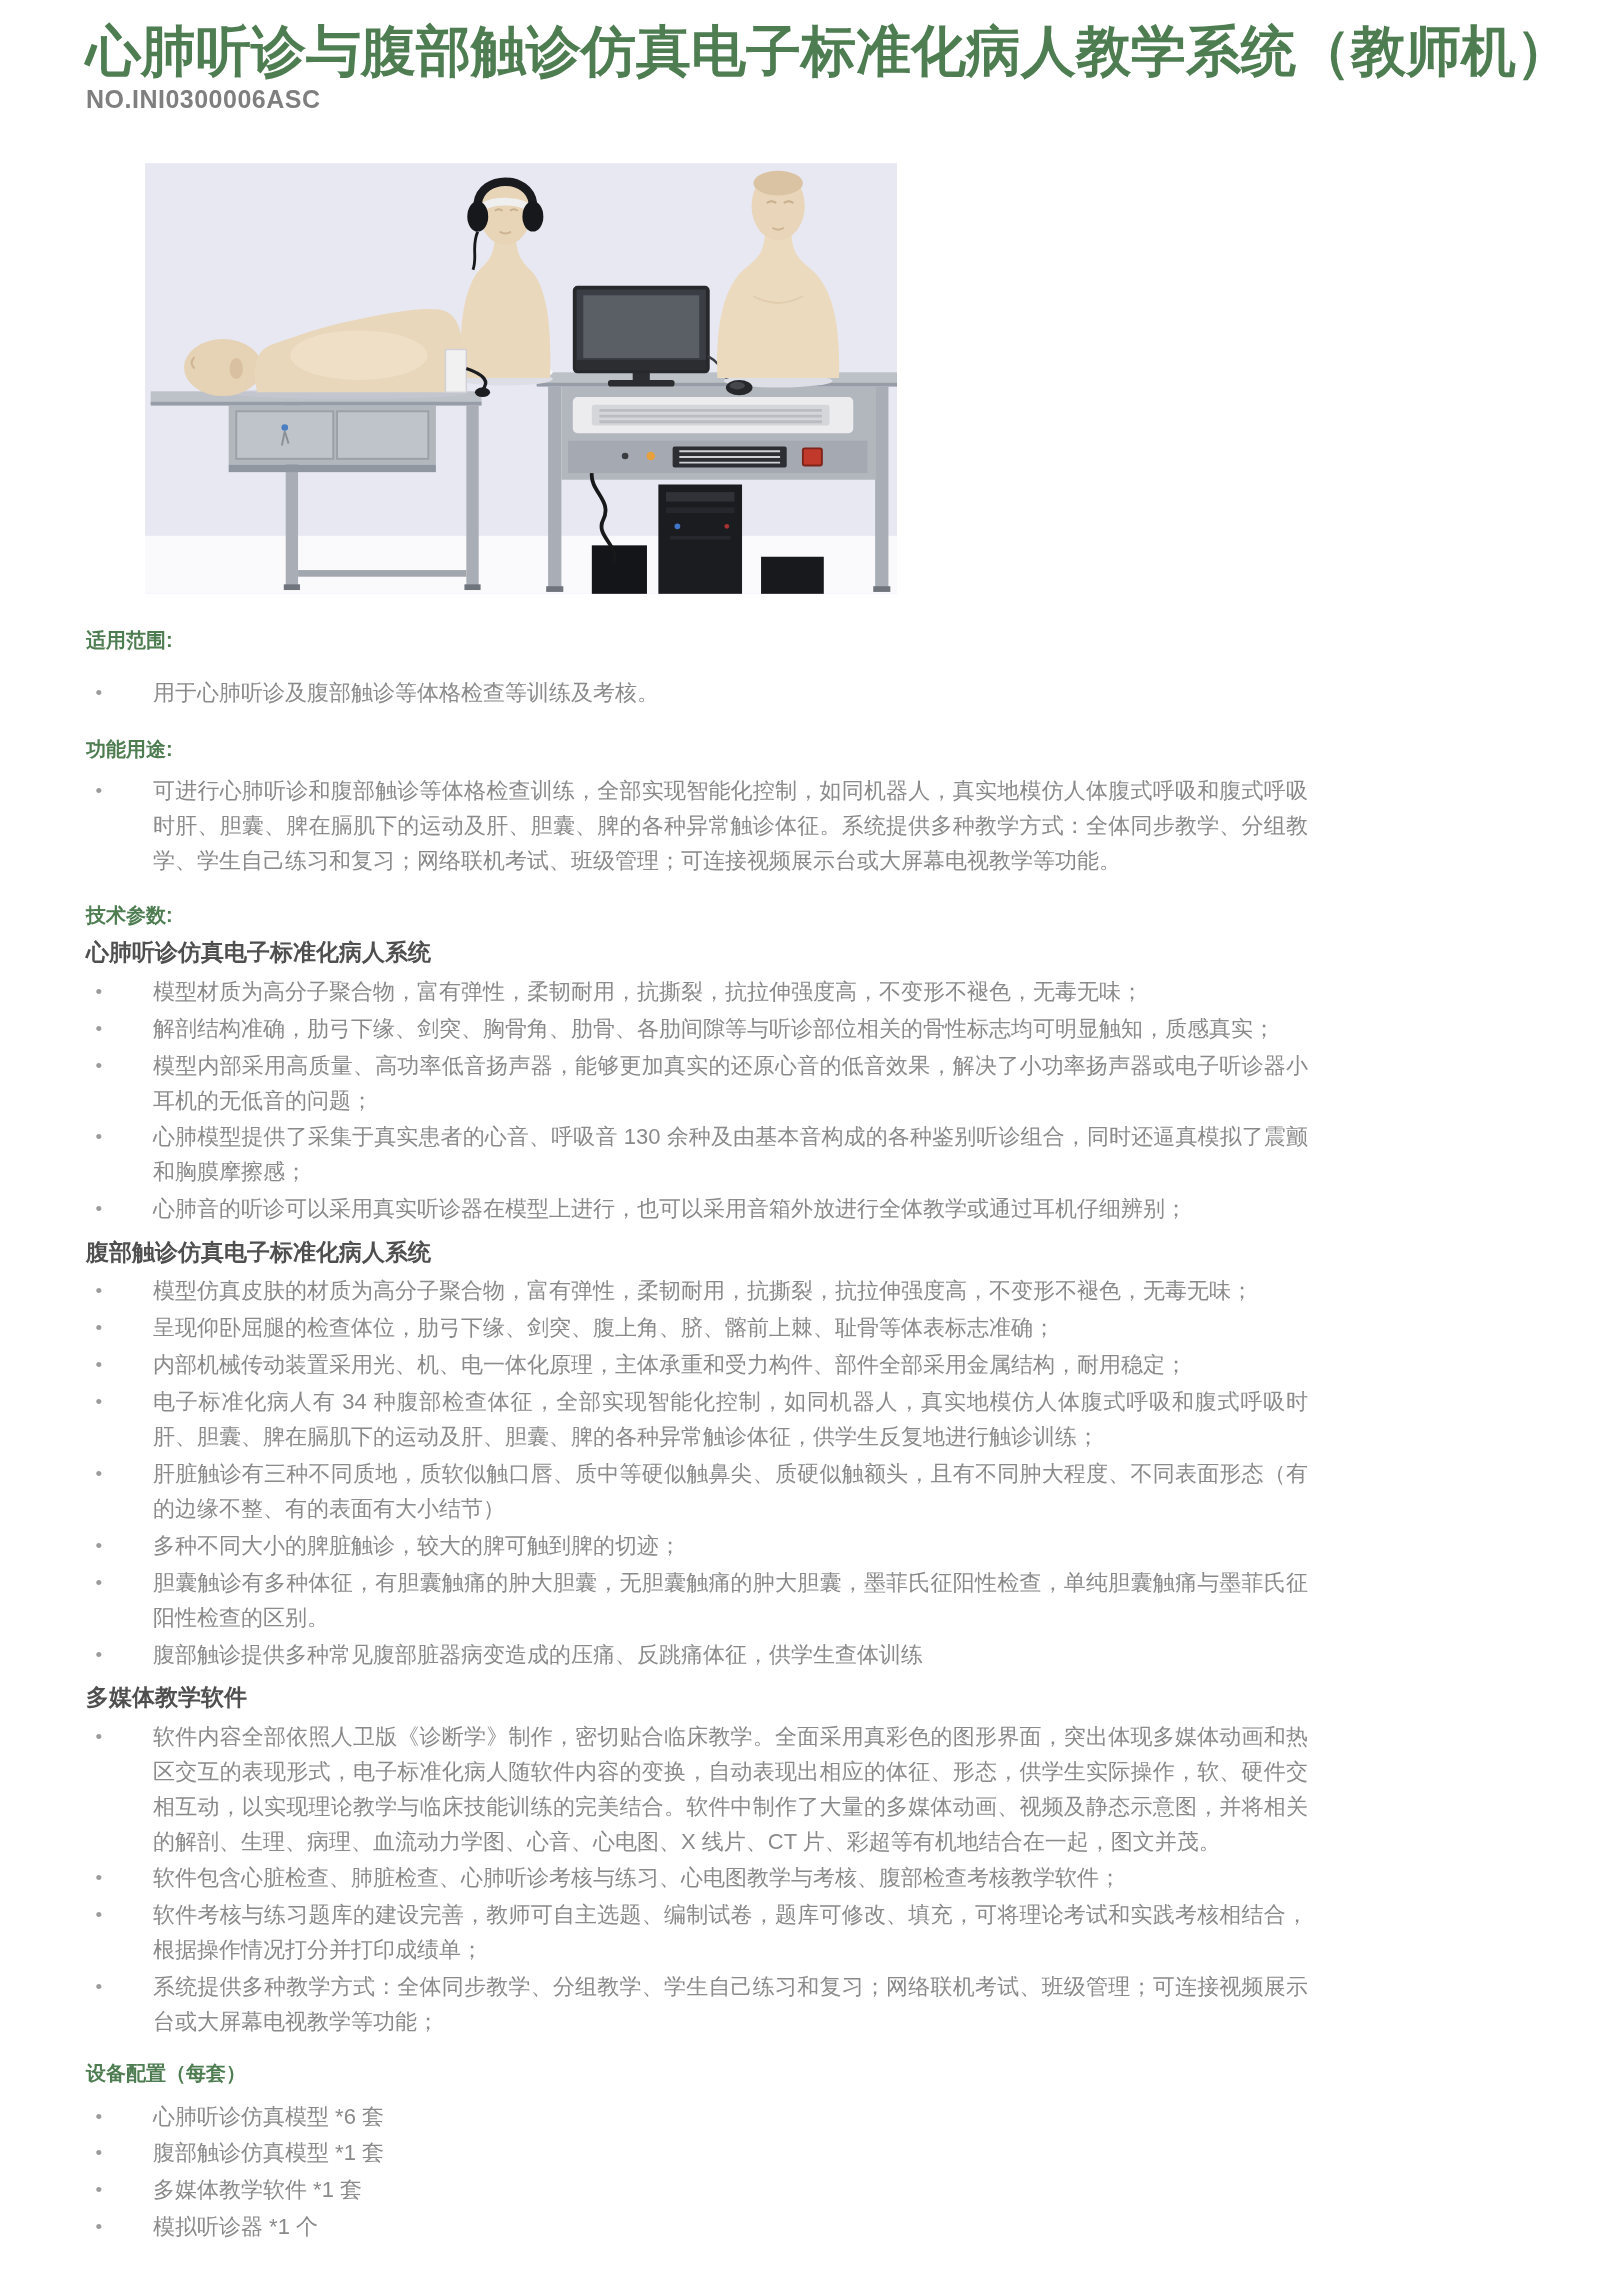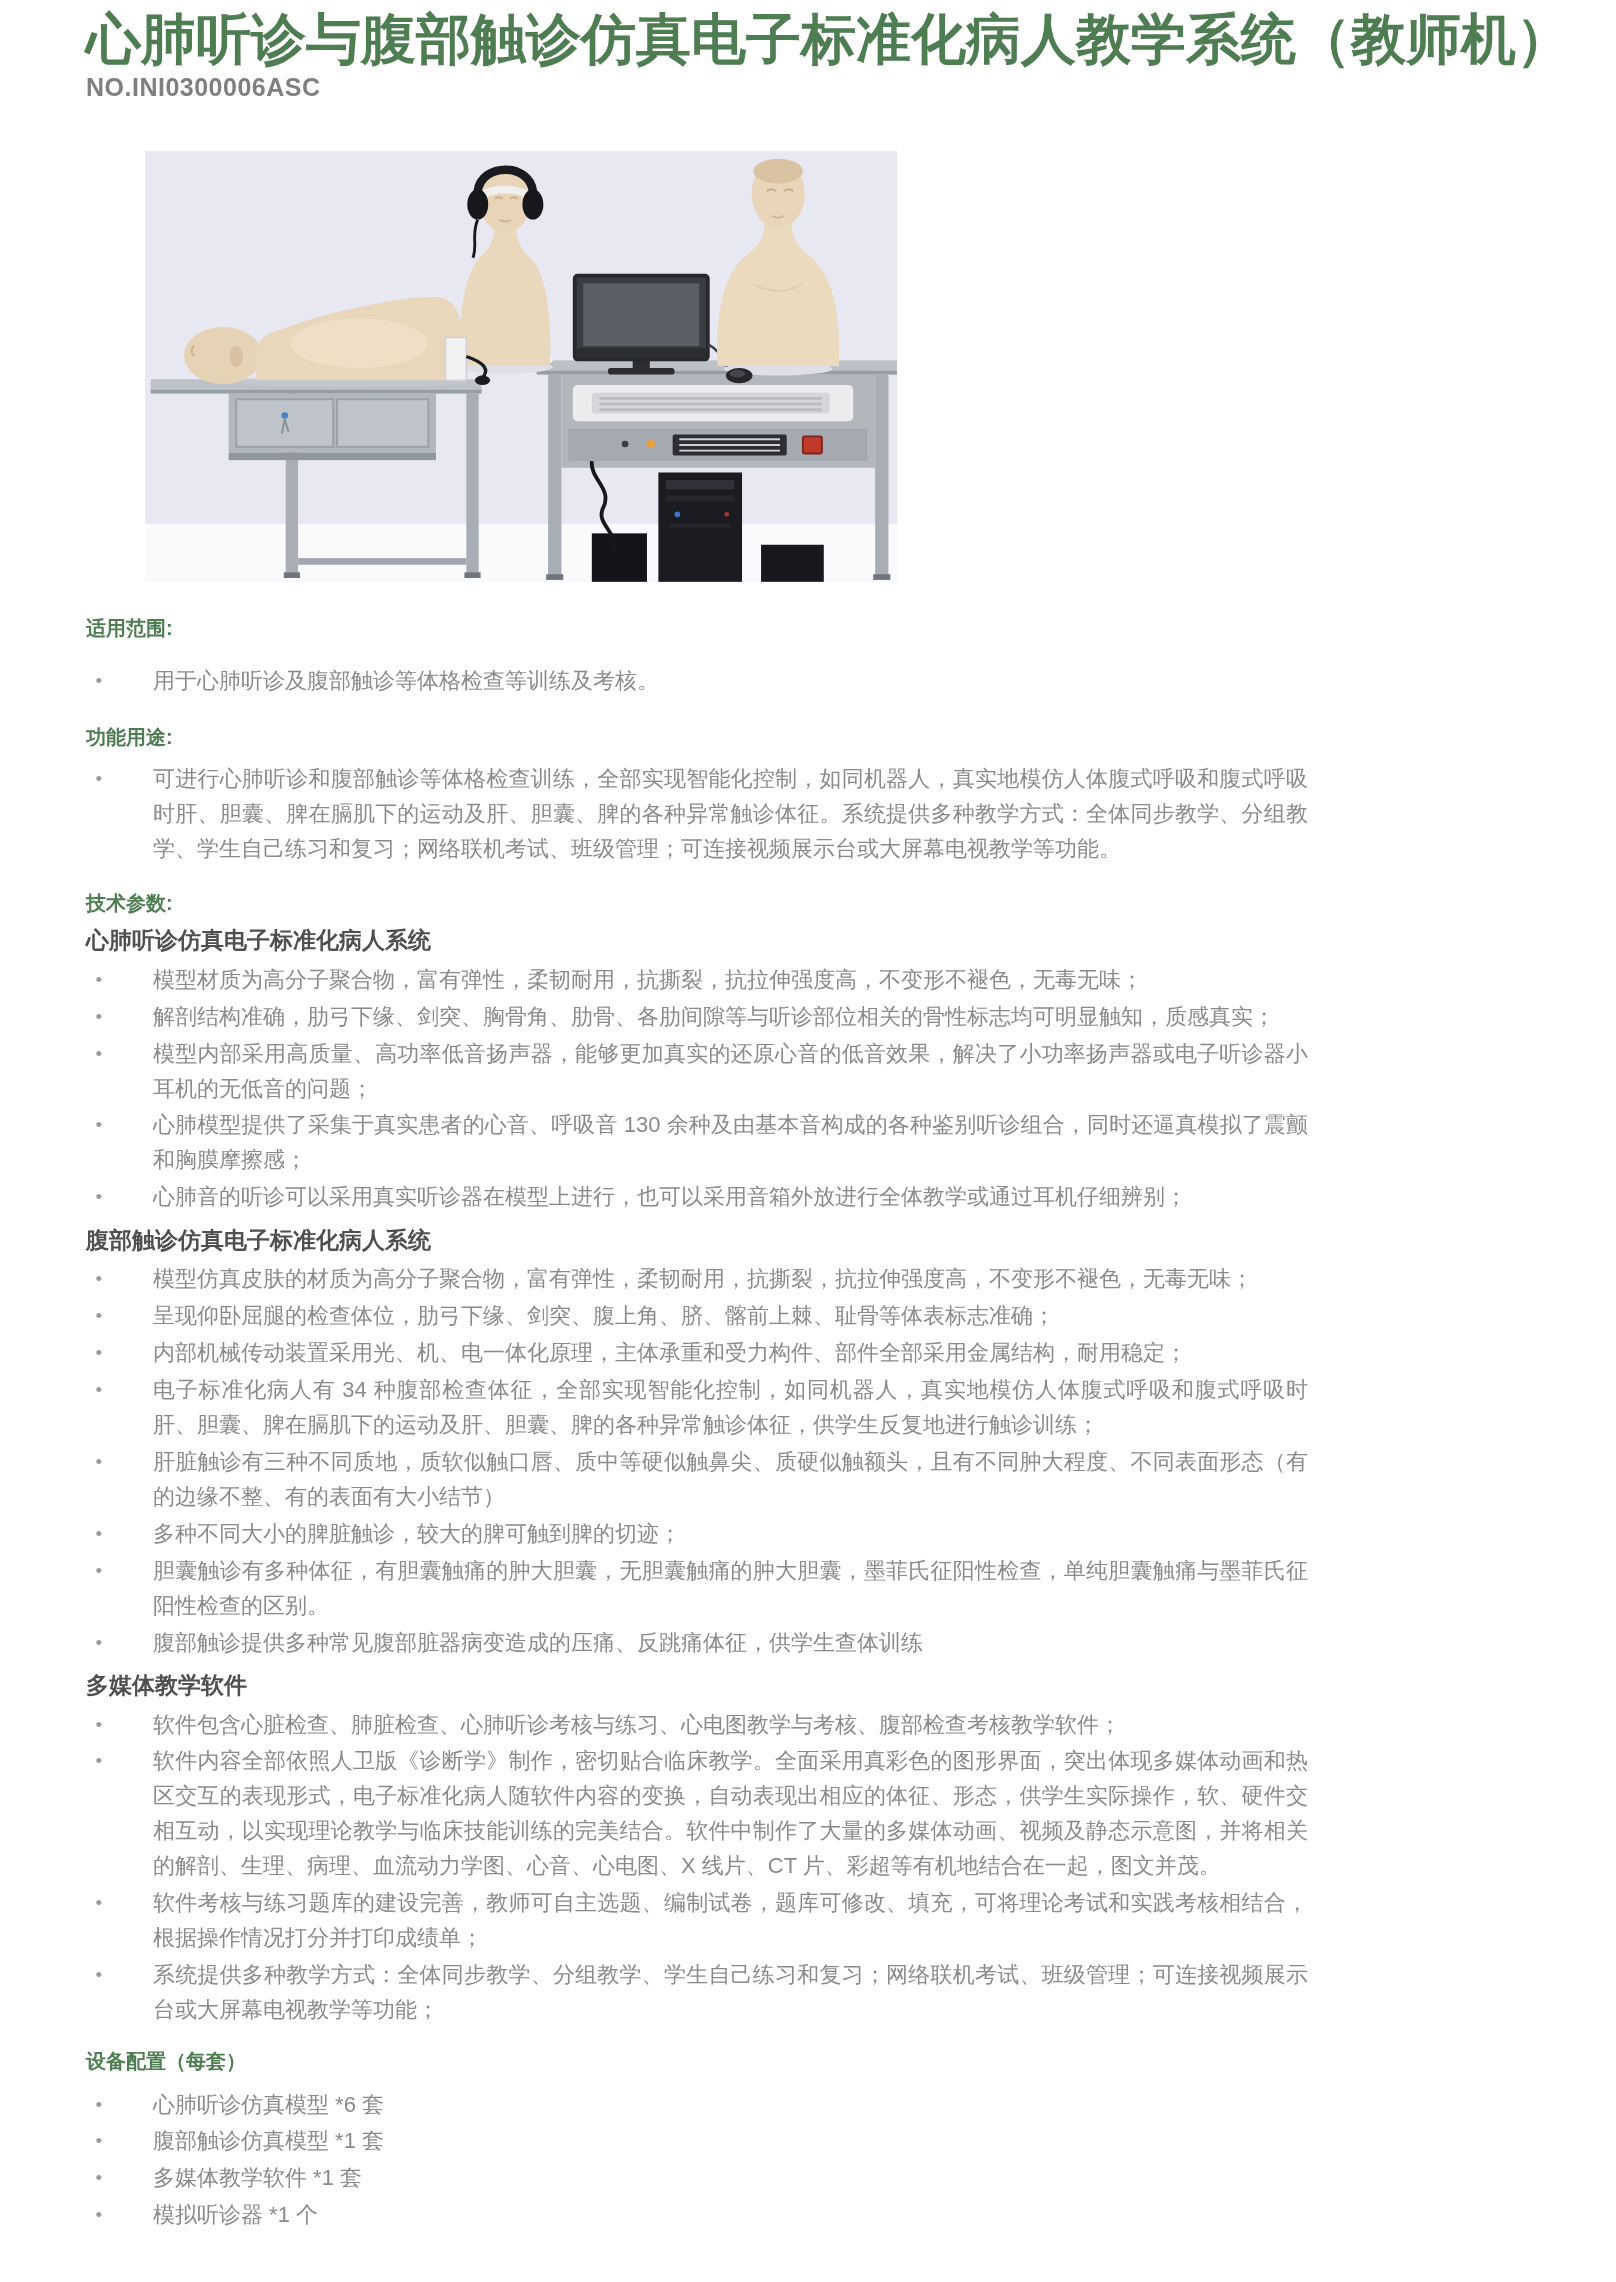--- a/index.html
+++ b/index.html
@@ -5,21 +5,21 @@
   html, body {
     margin: 0; padding: 0;
     width: 1617px; height: 2283px;
     background: #ffffff;
     font-family: "Liberation Sans", "DejaVu Sans", sans-serif;
     overflow: hidden;
   }
   .page {
     box-sizing: border-box;
     width: 1392px; height: 2283px;
-    padding: 11px 84px 0 86px;
+    padding: 23px 84px 0 86px;
   }
   h1.title {
     margin: 0;
     font-size: 55px;
     line-height: 1.05;
     font-weight: bold;
     color: var(--green, #4e7d52);
     letter-spacing: 0px;
     white-space: nowrap;
   }
@@ -233,22 +233,22 @@
         <li>内部机械传动装置采用光、机、电一体化原理，主体承重和受力构件、部件全部采用金属结构，耐用稳定；</li>
         <li>电子标准化病人有 34 种腹部检查体征，全部实现智能化控制，如同机器人，真实地模仿人体腹式呼吸和腹式呼吸时肝、胆囊、脾在膈肌下的运动及肝、胆囊、脾的各种异常触诊体征，供学生反复地进行触诊训练；</li>
         <li>肝脏触诊有三种不同质地，质软似触口唇、质中等硬似触鼻尖、质硬似触额头，且有不同肿大程度、不同表面形态（有的边缘不整、有的表面有大小结节）</li>
         <li>多种不同大小的脾脏触诊，较大的脾可触到脾的切迹；</li>
         <li>胆囊触诊有多种体征，有胆囊触痛的肿大胆囊，无胆囊触痛的肿大胆囊，墨菲氏征阳性检查，单纯胆囊触痛与墨菲氏征阳性检查的区别。</li>
         <li>腹部触诊提供多种常见腹部脏器病变造成的压痛、反跳痛体征，供学生查体训练</li>
       </ul>
 
     <h3>多媒体教学软件</h3>
     <ul class="bullets">
+        <li>软件内容全部依照人卫版《诊断学》制作，密切贴合临床教学。全面采用真彩色的图形界面，突出体现多媒体动画和热区交互的表现形式，电子标准化病人随软件内容的变换，自动表现出相应的体征、形态，供学生实际操作，软、硬件交相互动，以实现理论教学与临床技能训练的完美结合。软件中制作了大量的多媒体动画、视频及静态示意图，并将相关的解剖、生理、病理、血流动力学图、心音、心电图、X 线片、CT 片、彩超等有机地结合在一起，图文并茂。</li>
         <li>软件包含心脏检查、肺脏检查、心肺听诊考核与练习、心电图教学与考核、腹部检查考核教学软件；</li>
-        <li>软件内容全部依照人卫版《诊断学》制作，密切贴合临床教学。全面采用真彩色的图形界面，突出体现多媒体动画和热区交互的表现形式，电子标准化病人随软件内容的变换，自动表现出相应的体征、形态，供学生实际操作，软、硬件交相互动，以实现理论教学与临床技能训练的完美结合。软件中制作了大量的多媒体动画、视频及静态示意图，并将相关的解剖、生理、病理、血流动力学图、心音、心电图、X 线片、CT 片、彩超等有机地结合在一起，图文并茂。</li>
         <li>软件考核与练习题库的建设完善，教师可自主选题、编制试卷，题库可修改、填充，可将理论考试和实践考核相结合，根据操作情况打分并打印成绩单；</li>
         <li>系统提供多种教学方式：全体同步教学、分组教学、学生自己练习和复习；网络联机考试、班级管理；可连接视频展示台或大屏幕电视教学等功能；</li>
       </ul>
   </section>
 
   <section id="sec-equipment">
     <h2>设备配置（每套）</h2>
     <ul class="bullets">
         <li>心肺听诊仿真模型 *6 套</li>
         <li>腹部触诊仿真模型 *1 套</li>

